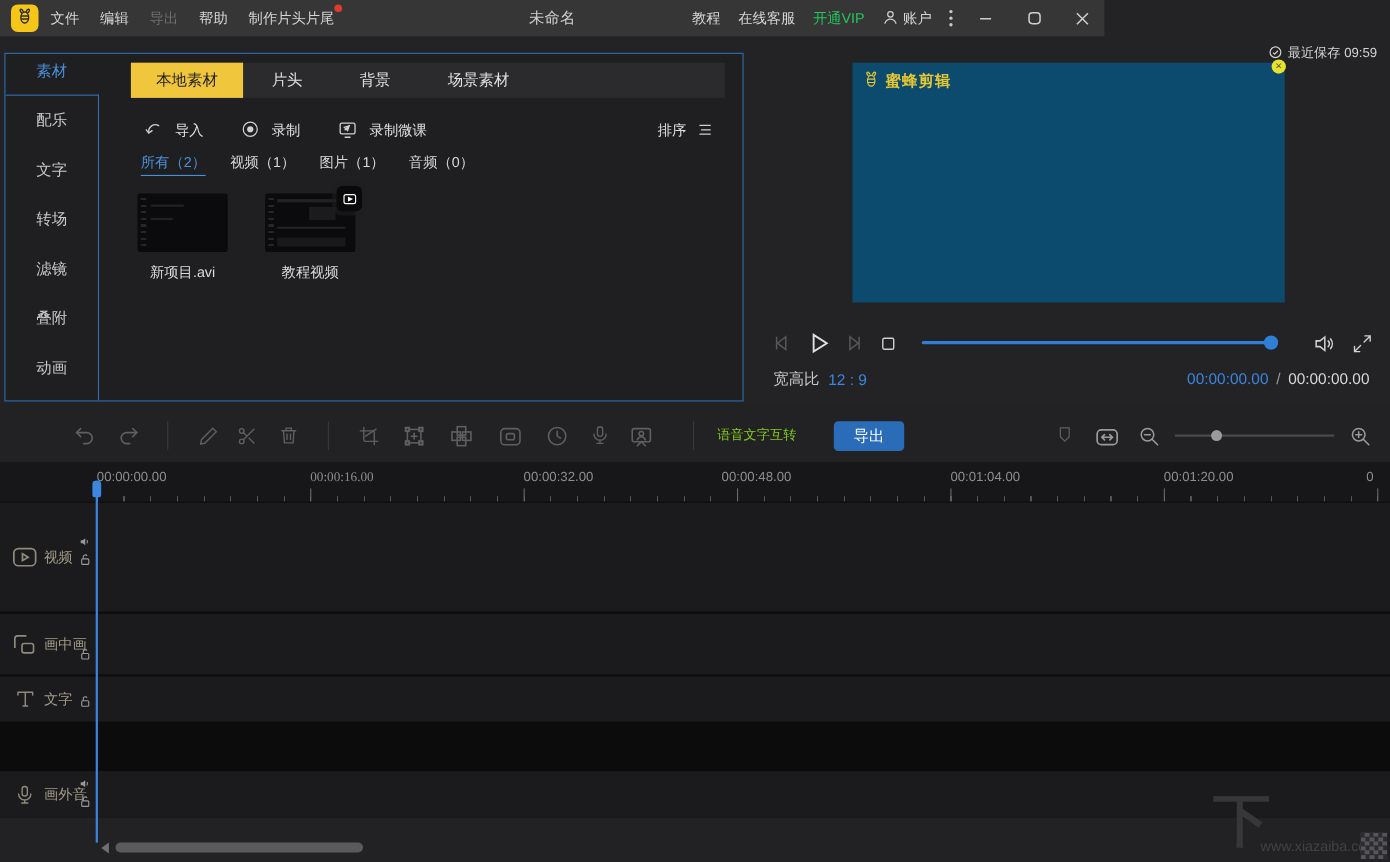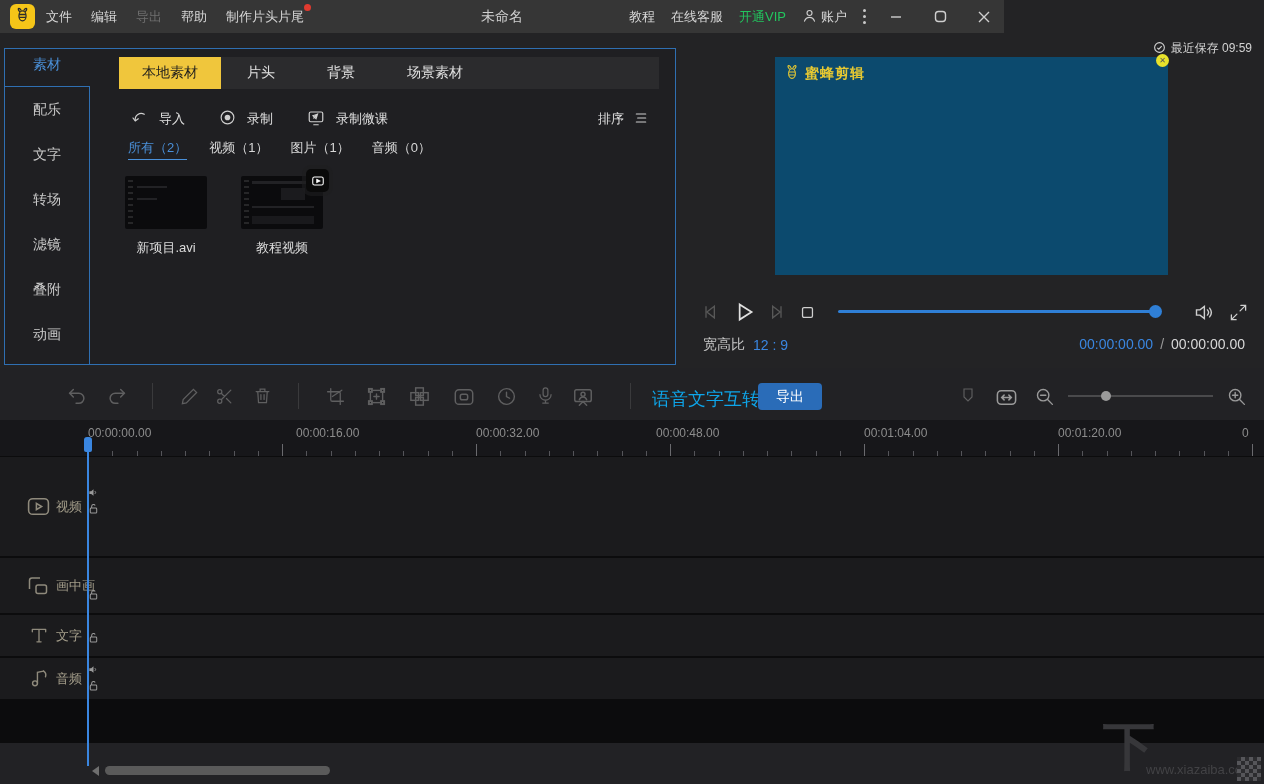--- a/index.html
+++ b/index.html
@@ -64,37 +64,37 @@
   .aspect-value{color:#3a86e0;cursor:pointer;}
   .time-row{position:absolute;right:19px;top:336px;display:flex;align-items:center;gap:7px;font-size:14px;}
   .time-cur{color:#3a86e0;}
   .time-sep{color:#9a9a9a;}
   .time-total{color:#d8d8d8;}
 
   
   .timeline-bg{position:absolute;left:0;top:368px;width:1264px;height:416px;background:#222225;}
   .tool-ico{position:absolute;color:#5f5f60;display:flex;align-items:center;justify-content:center;cursor:pointer;}
   .tool-sep{position:absolute;top:383px;width:1px;height:26px;background:#3a3a3c;}
-  .speech-btn{position:absolute;left:652px;top:387px;font-size:18px;color:#0ea5e9;cursor:pointer;}
+  .speech-btn{position:absolute;left:652px;top:387px;font-size:12px;color:#84cc16;cursor:pointer;}
   .export-btn{position:absolute;left:758px;top:383px;width:64px;height:27px;border-radius:4px;background:#2a6cb8;
               color:#fff;font-size:14px;display:flex;align-items:center;justify-content:center;cursor:pointer;}
   .zoom-slider-track{position:absolute;left:1068px;top:395px;width:145px;height:2px;background:#4a4a4c;cursor:pointer;}
   .zoom-slider-handle{position:absolute;left:1101px;top:391px;width:10px;height:10px;border-radius:50%;background:#9a9a9a;cursor:pointer;}
 
   
   .ruler{position:absolute;left:0;top:420px;width:1264px;height:36px;background:#17171a;cursor:pointer;}
   .ruler-label{position:absolute;top:6px;font-size:12px;color:#8d8d8d;white-space:nowrap;}
   .minor-ticks{position:absolute;left:88px;top:31px;right:0;height:5px;
       background:repeating-linear-gradient(to right,#55555a 0 1px,transparent 1px 24.25px);}
   .major-tick{position:absolute;top:24px;width:1px;height:12px;background:#6a6a6e;}
 
   
   .tracks{position:absolute;left:0;top:456px;width:1264px;height:287px;background:#0c0c0d;}
   .track-row{position:absolute;left:0;width:1264px;background:#1b1b1d;}
-  .t-head{position:absolute;left:16px;top:0;bottom:0;width:86px;display:flex;align-items:center;}
+  .t-head{position:absolute;left:0;top:0;bottom:0;width:86px;display:flex;align-items:center;}
   .t-icon{position:absolute;left:10px;color:#8f8a7c;display:flex;}
   .t-label{position:absolute;left:40px;font-size:13px;color:#a29c89;white-space:nowrap;}
   .t-ctrl{position:absolute;left:72px;display:flex;flex-direction:column;align-items:center;gap:4px;color:#9a9a9a;}
   .t-ctrl svg{cursor:pointer;}
 
   
   .playhead-line{position:absolute;left:87px;top:437px;width:2px;height:329px;background:#3a86e0;z-index:30;}
   .playhead-flag{position:absolute;left:84px;top:437px;width:8px;height:15px;background:#3a86e0;
                  border-radius:3px 3px 2px 2px;z-index:31;cursor:pointer;}
   .hscroll-arrow{position:absolute;left:92px;top:766px;width:0;height:0;border-top:5px solid transparent;
@@ -445,21 +445,21 @@
   <div class="zoom-slider-handle"></div>
   <div class="tool-ico" style="left:1226px;top:386px;color:#9a9a9a;">
     <svg width="21" height="21" viewBox="0 0 24 24" fill="none" stroke="currentColor" stroke-width="1.6" stroke-linecap="round">
       <circle cx="10.5" cy="10.5" r="6.5"></circle>
         <path d="M15.5 15.5L21 21M7.5 10.5h6M10.5 7.5v6"></path>
     </svg>
   </div>
 
   <div class="ruler">
     <span class="ruler-label" style="left:88px;">00:00:00.00</span>
-    <span class="ruler-label" style="left:296px;">00:00:16.00</span>
+    <span class="ruler-label" style="left:282px;font-family:Liberation Serif, serif;">00:00:16.00</span>
     <span class="ruler-label" style="left:476px;">00:00:32.00</span>
     <span class="ruler-label" style="left:656px;">00:00:48.00</span>
     <span class="ruler-label" style="left:864px;">00:01:04.00</span>
     <span class="ruler-label" style="left:1058px;">00:01:20.00</span>
     <span class="ruler-label" style="left:1242px;">0</span>
     <div class="minor-ticks"></div>
     <div class="major-tick" style="left:88px;"></div>
     <div class="major-tick" style="left:282px;"></div>
     <div class="major-tick" style="left:476px;"></div>
     <div class="major-tick" style="left:670px;"></div>
@@ -520,43 +520,42 @@
         <span class="t-label">文字</span>
         <div class="t-ctrl" style="top:16px;">
           <svg width="11" height="13" viewBox="0 0 24 26" fill="none" stroke="currentColor" stroke-width="2.2">
               <rect x="5" y="12" width="14" height="11" rx="2"></rect>
               <path d="M8 12V8a4 4 0 0 1 7.6-1.6"></path>
             </svg>
         </div>
       </div>
     </div>
 
-    <div class="track-row" style="top:202px;height:41px;">
+
+    <div class="track-row" style="top:245px;height:42px;">
       <div class="t-head">
-        <span class="t-icon" style="left:12px;">
-          <svg width="21" height="21" viewBox="0 0 24 24" fill="none" stroke="currentColor" stroke-width="1.6" stroke-linecap="round">
-            <circle cx="8" cy="17.5" r="2.8"></circle>
-              <path d="M10.8 17.5V5l7-1.5"></path>
-              <path d="M17.8 3.5c2.5 1.5 3 4 2.2 6.5"></path>
-          </svg>
-        </span>
-        <span class="t-label">音频</span>
+        <span class="t-icon" style="left:13px;">
+          <svg width="19" height="19" viewBox="0 0 24 24" fill="none" stroke="currentColor" stroke-width="1.6" stroke-linecap="round">
+            <rect x="9" y="2.5" width="6" height="11" rx="3"></rect>
+              <path d="M5 11a7 7 0 0 0 14 0M12 18v3.5M8.5 21.5h7"></path>
+          </svg>
+        </span>
+        <span class="t-label">画外音</span>
         <div class="t-ctrl" style="top:6px;">
           <svg width="11" height="11" viewBox="0 0 24 24" fill="currentColor">
               <path d="M3 9v6h4l5 4V5L7 9H3z"></path>
               <path d="M15 9a4 4 0 0 1 0 6" stroke="currentColor" stroke-width="2" fill="none"></path>
             </svg>
           <svg width="11" height="13" viewBox="0 0 24 26" fill="none" stroke="currentColor" stroke-width="2.2">
               <rect x="5" y="12" width="14" height="11" rx="2"></rect>
               <path d="M8 12V8a4 4 0 0 1 7.6-1.6"></path>
             </svg>
         </div>
       </div>
     </div>
-
   </div>
 
   <div class="playhead-line"></div>
   <div class="playhead-flag"></div>
   <div class="hscroll-arrow"></div>
   <div class="hscroll-bar"></div>
 
   <div class="site-wm">
     <div class="site-wm-title">下载吧</div>
     <div class="site-wm-url">www.xiazaiba.com</div>

